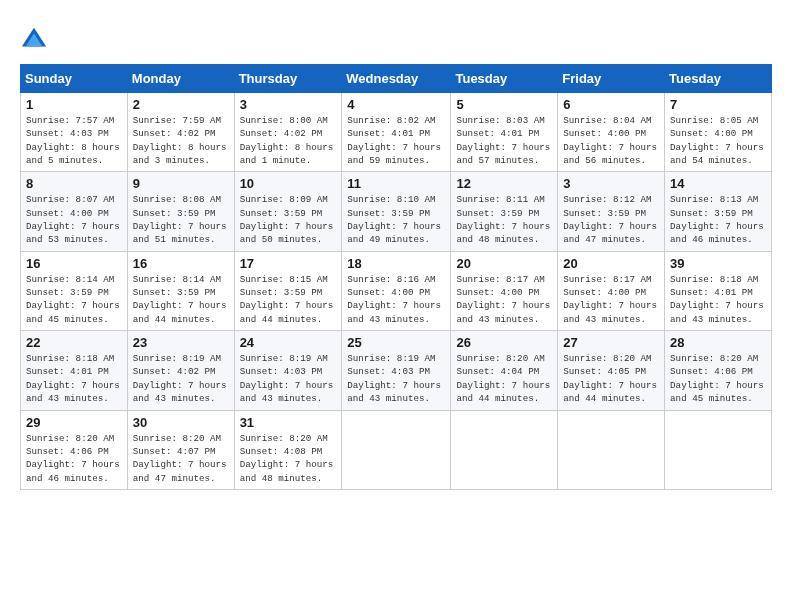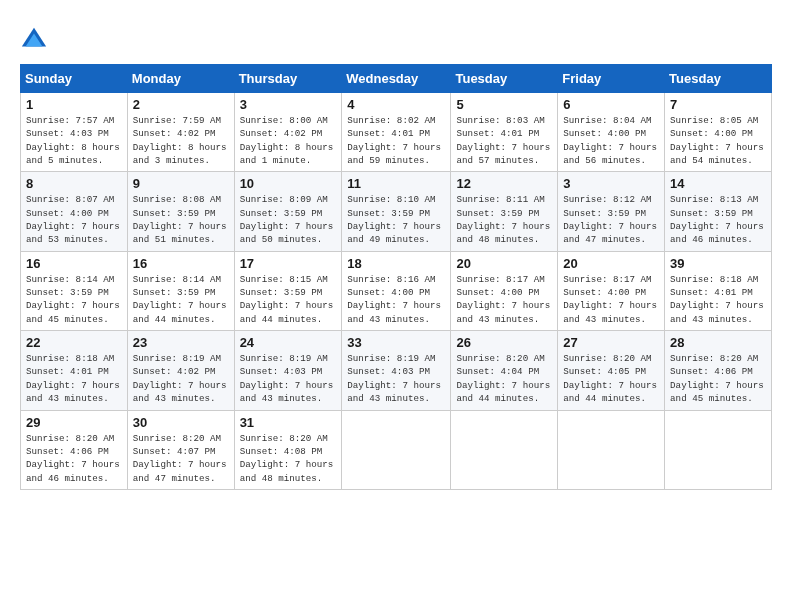--- a/index.html
+++ b/index.html
@@ -176,21 +176,21 @@
           <td><span class="day-num">39</span>
 <span class="day-detail">Sunrise: 8:18 AM<br>Sunset: 4:01 PM<br>Daylight: 7 hours and 43 minutes.</span></td>
         </tr>
         <tr>
           <td><span class="day-num">22</span>
 <span class="day-detail">Sunrise: 8:18 AM<br>Sunset: 4:01 PM<br>Daylight: 7 hours and 43 minutes.</span></td>
           <td><span class="day-num">23</span>
 <span class="day-detail">Sunrise: 8:19 AM<br>Sunset: 4:02 PM<br>Daylight: 7 hours and 43 minutes.</span></td>
           <td><span class="day-num">24</span>
 <span class="day-detail">Sunrise: 8:19 AM<br>Sunset: 4:03 PM<br>Daylight: 7 hours and 43 minutes.</span></td>
-          <td><span class="day-num">33</span>
+          <td><span class="day-num">25</span>
 <span class="day-detail">Sunrise: 8:19 AM<br>Sunset: 4:03 PM<br>Daylight: 7 hours and 43 minutes.</span></td>
           <td><span class="day-num">26</span>
 <span class="day-detail">Sunrise: 8:20 AM<br>Sunset: 4:04 PM<br>Daylight: 7 hours and 44 minutes.</span></td>
           <td><span class="day-num">27</span>
 <span class="day-detail">Sunrise: 8:20 AM<br>Sunset: 4:05 PM<br>Daylight: 7 hours and 44 minutes.</span></td>
           <td><span class="day-num">28</span>
 <span class="day-detail">Sunrise: 8:20 AM<br>Sunset: 4:06 PM<br>Daylight: 7 hours and 45 minutes.</span></td>
         </tr>
         <tr>
           <td><span class="day-num">29</span>

